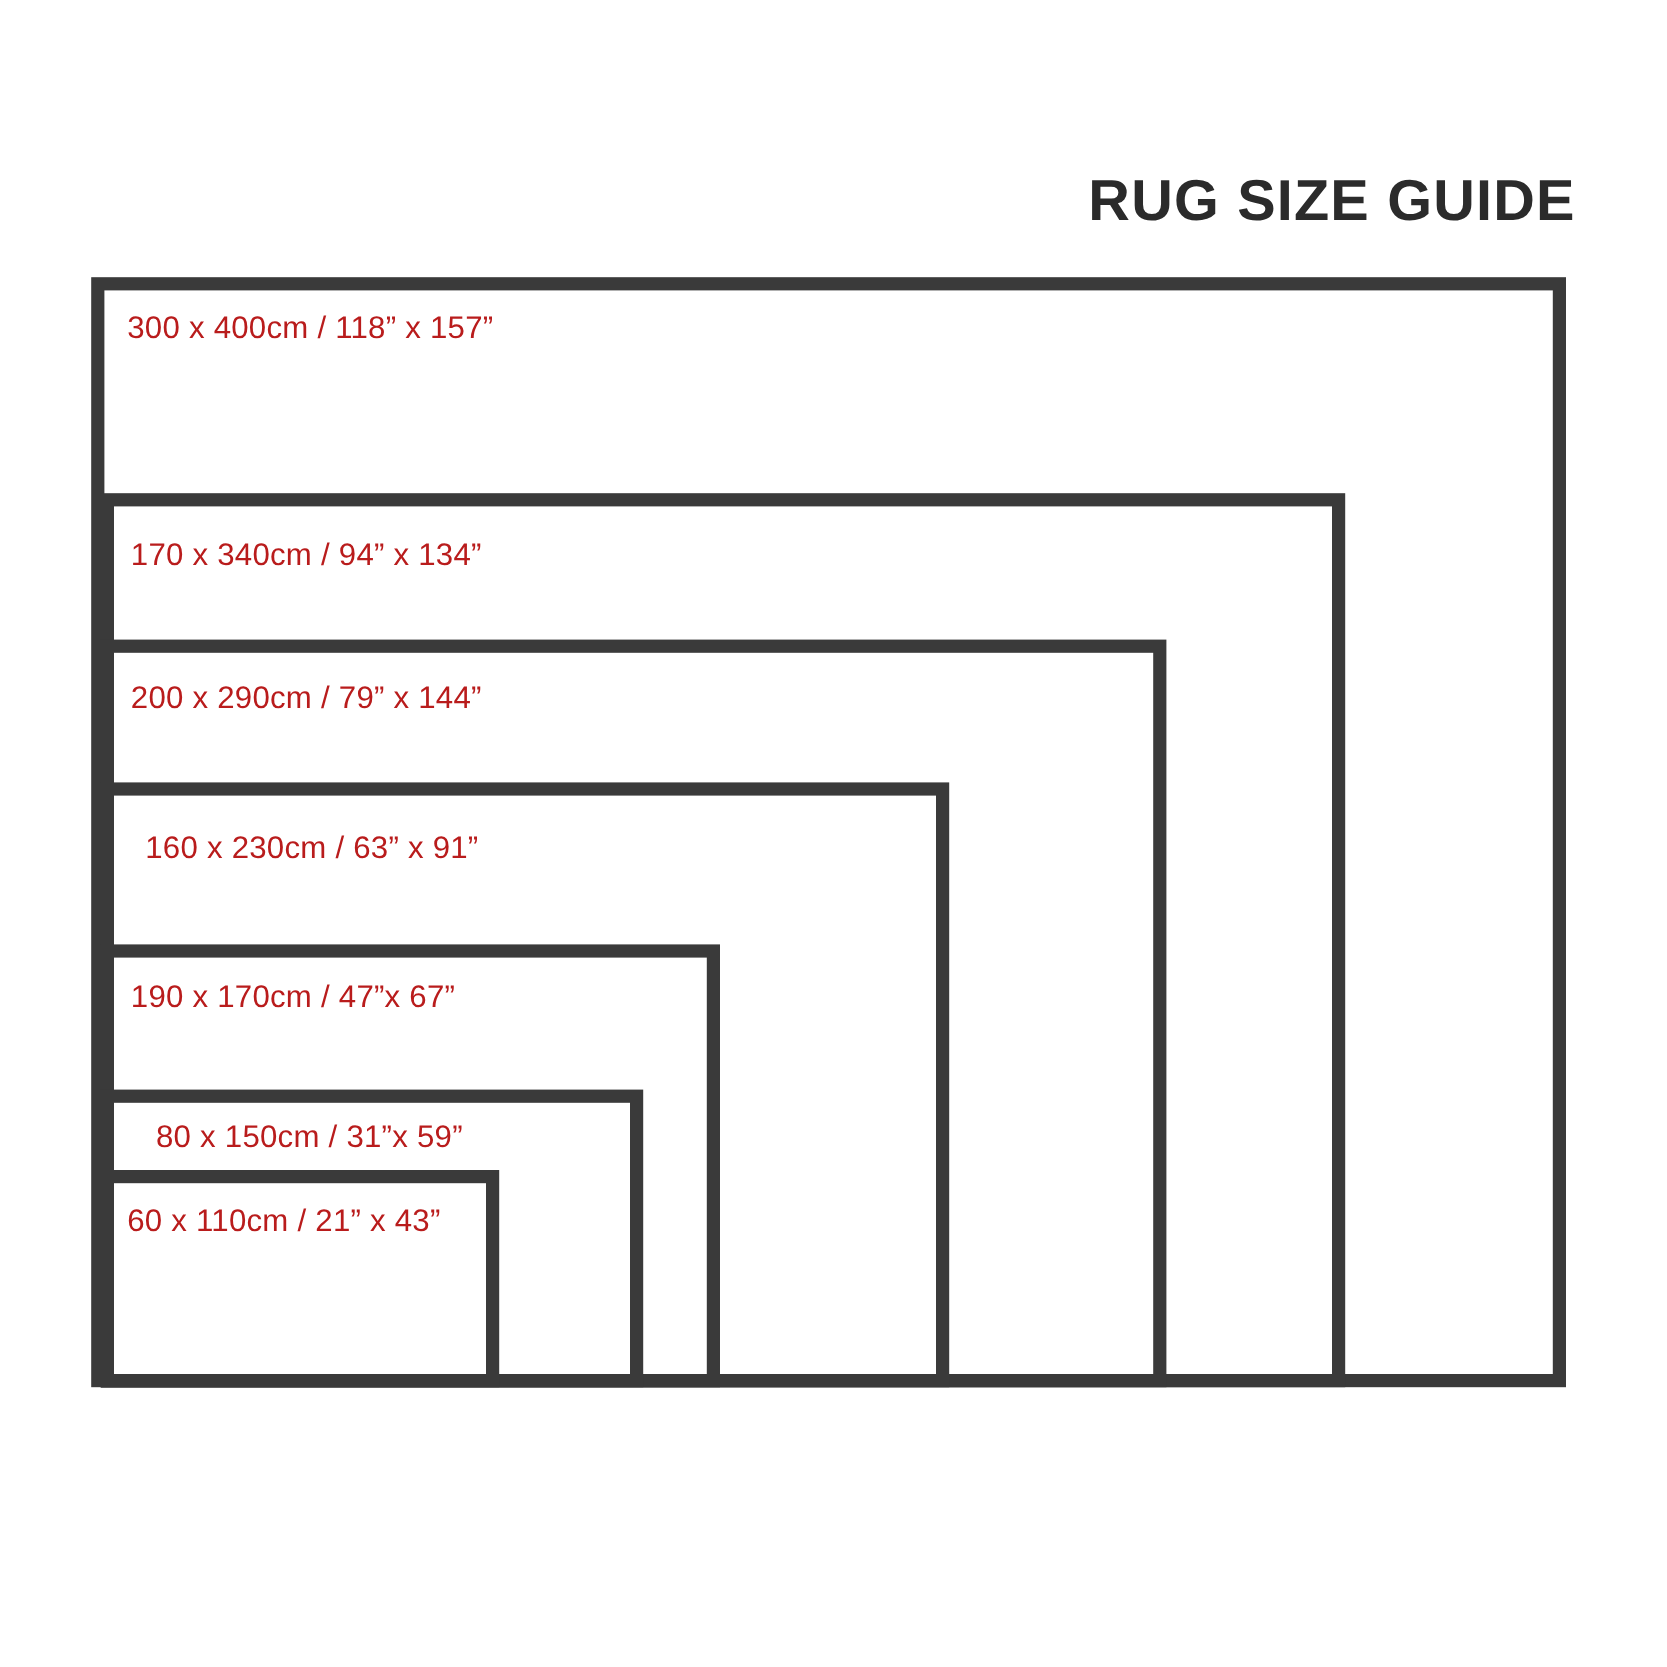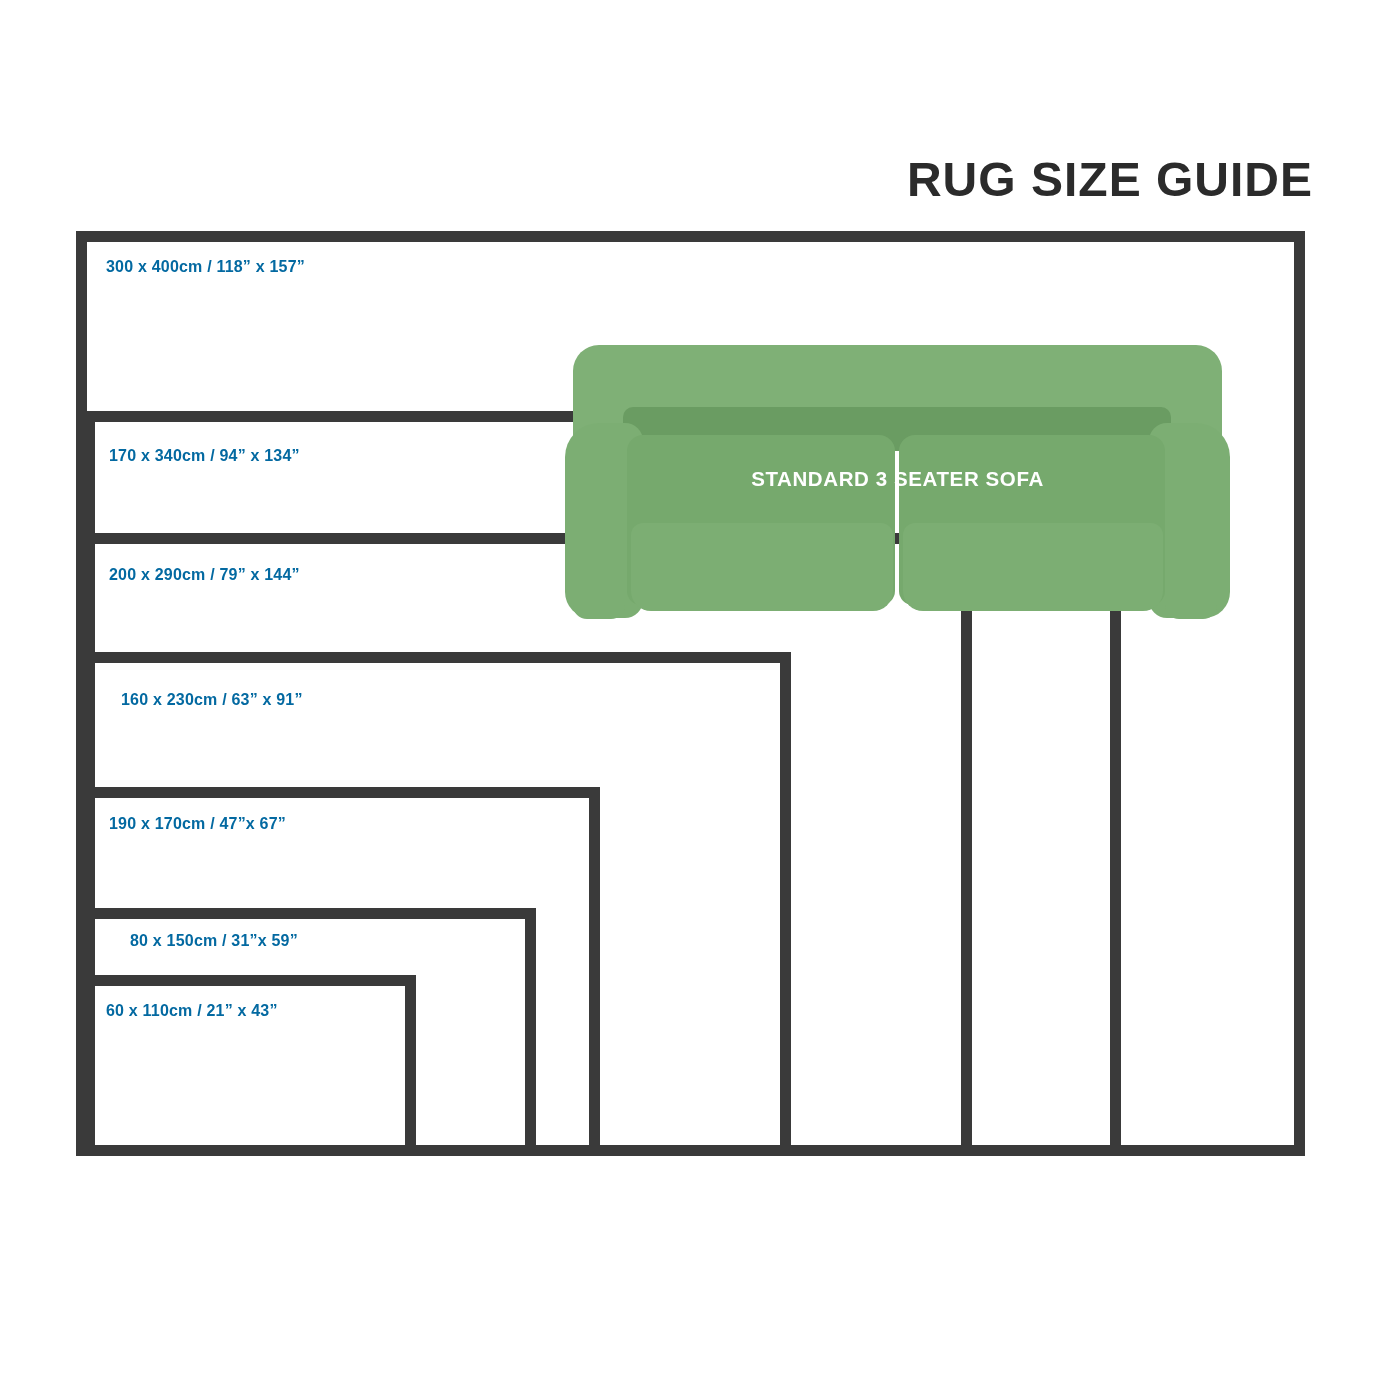--- a/index.html
+++ b/index.html
@@ -13,39 +13,39 @@
   #canvas {
     position: relative;
     width: 1389px;
     height: 1389px;
     background: #ffffff;
     overflow: hidden;
   }
   #title {
     position: absolute;
     right: 76px;
-    top: 152px;
+    top: 140px;
     font-size: 48px;
     font-weight: bold;
     letter-spacing: 1px;
     color: #2b2b2b;
     white-space: nowrap;
     text-align: right;
   }
   .rug {
     position: absolute;
     border: 11px solid #3a3a3a;
     box-sizing: border-box;
     background: transparent;
   }
   .rug-label {
     position: absolute;
-    font-size: 16px;
-    font-weight: bold;
-    color: #0369a1;
+    font-size: 26px;
+    font-weight: normal;
+    color: #b91c1c;
     white-space: nowrap;
     letter-spacing: 0.2px;
   }
   
   #sofa {
     position: absolute;
     left: 565px;
     top: 345px;
     width: 665px;
     height: 275px;
@@ -168,27 +168,14 @@
 
   <div class="rug" style="left:84px; top:787px; width:516px; height:369px; z-index:5;"></div>
   <div class="rug-label" style="left:109px; top:815px; z-index:20;">190 x 170cm / 47”x 67”</div>
 
   <div class="rug" style="left:84px; top:908px; width:452px; height:248px; z-index:6;"></div>
   <div class="rug-label" style="left:107px; top:932px; z-index:20;margin-left:23px;">80 x 150cm / 31”x 59”</div>
 
   <div class="rug" style="left:84px; top:975px; width:332px; height:181px; z-index:7;"></div>
   <div class="rug-label" style="left:106px; top:1002px; z-index:20;">60 x 110cm / 21” x 43”</div>
 
-  <div id="sofa" style="z-index:15;">
-    <div class="sofa-part" id="sofa-back"></div>
-    <div class="sofa-part" id="sofa-back-shadow"></div>
-    <div class="sofa-part" id="sofa-arm-left"></div>
-    <div class="sofa-part" id="sofa-arm-right"></div>
-    <div class="sofa-part" id="sofa-seat-left"></div>
-    <div class="sofa-part" id="sofa-seat-right"></div>
-    <div class="sofa-part" id="sofa-cushion-left"></div>
-    <div class="sofa-part" id="sofa-cushion-right"></div>
-    <div class="sofa-part" id="sofa-foot-left"></div>
-    <div class="sofa-part" id="sofa-foot-right"></div>
-    <div id="sofa-label">STANDARD 3 SEATER SOFA</div>
-  </div>
 
 </div>
 
 </body></html>

